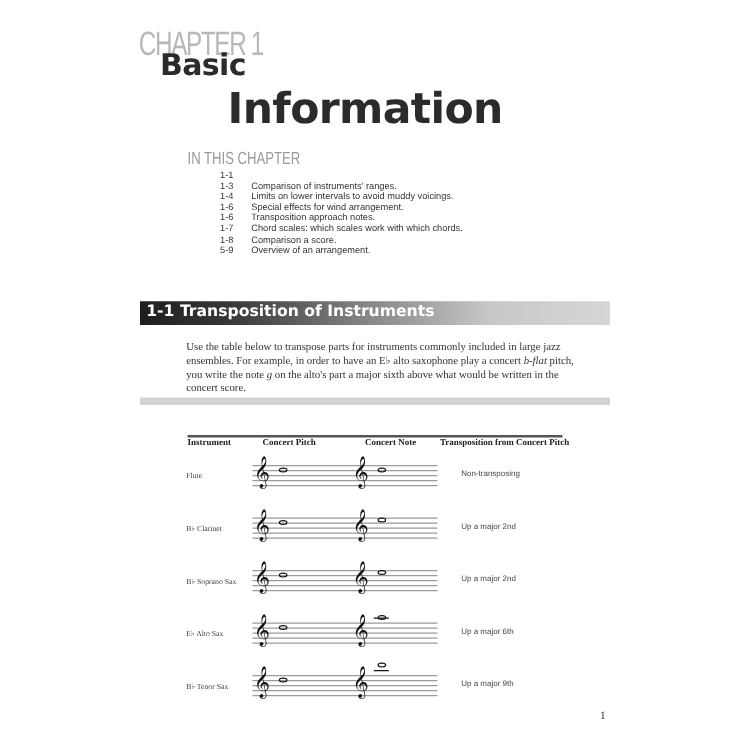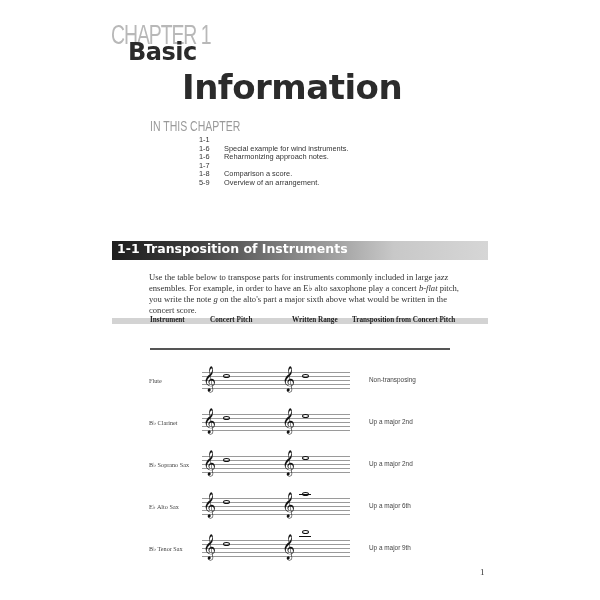--- a/index.html
+++ b/index.html
@@ -3,27 +3,27 @@
 <meta charset="utf-8">
 <style>
   html, body { margin:0; padding:0; background:#ffffff; }
   body { width:600px; height:600px; position:relative; overflow:hidden; font-family:"Liberation Serif", serif; color:#222; }
   .abs { position:absolute; }
   .chapter-label { left:111px; top:22px; font-family:"Liberation Sans", sans-serif; font-size:27px; color:#b8b8b8; letter-spacing:-1.5px; transform:scaleX(0.72); transform-origin:left top; line-height:1; font-weight:normal; }
   .title1 { left:128px; top:40px; font-family:"DejaVu Sans", sans-serif; font-weight:bold; font-size:24px; color:#2b2b2b; line-height:1; letter-spacing:-0.5px; }
   .title2 { left:182px; top:70px; font-family:"DejaVu Sans", sans-serif; font-weight:bold; font-size:34px; color:#2b2b2b; line-height:1; letter-spacing:-0.5px; }
   .in-this { left:150px; top:119px; font-family:"Liberation Sans", sans-serif; font-size:14px; color:#9a9a9a; transform:scaleX(0.75); transform-origin:left top; line-height:1; }
   .toc { left:176px; top:136px; font-family:"Liberation Sans", sans-serif; font-size:7.4px; color:#333; line-height:8.6px; }
-  .toc-row { display:flex;margin-left:23px; }
+  .toc-row { display:flex; }
   .toc-num { width:25px; }
   .sec-bar { left:112px; top:241px; width:376px; height:19px; background:linear-gradient(to right,#1e1e1e 0%,#3a3a3a 20%,#8a8a8a 50%,#c8c8c8 75%,#d6d6d6 100%); }
   .sec-title { left:117px; top:243px; font-family:"DejaVu Sans", sans-serif; font-weight:bold; font-size:12.5px; color:#ffffff; line-height:1; }
   .body-text { left:149px; top:272px; width:320px; font-size:8.6px; line-height:11px; color:#333; }
   .rule-bar { left:112px; top:318px; width:376px; height:6px; background:#d3d3d3; }
-  .th { top:316px; font-weight:bold; font-size:7.2px; color:#222; }
+  .th { top:350px; font-weight:bold; font-size:7.2px; color:#222; }
   .th-rule { left:150px; top:348px; width:300px; height:2px; background:#555; }
   .inst { left:149px; font-size:6.2px; color:#444; }
   .trans { left:369px; font-family:"Liberation Sans", sans-serif; font-size:6.4px; color:#444; }
   .staff { width:148px; height:17px; }
   .staff .line { position:absolute; left:0; width:100%; height:1px; background:#9a9a9a; }
   .clef { position:absolute; font-family:"DejaVu Sans", sans-serif; font-size:22px; line-height:1; color:#111; }
   .note { position:absolute; width:7px; height:4px; border:1.4px solid #111; border-radius:50%; box-sizing:border-box; }
   .ledger { position:absolute; width:12px; height:1px; background:#111; }
   .page-num { left:480px; top:567px; font-size:9px; color:#333; }
 </style>
@@ -33,50 +33,59 @@
 <div class="abs chapter-label">CHAPTER 1</div>
 <div class="abs title1">Basic</div>
 <div class="abs title2">Information</div>
 
 <div class="abs in-this">IN THIS CHAPTER</div>
 <div class="abs toc">
   <div class="toc-row">
       <span class="toc-num">1-1</span>
     </div>
   <div class="toc-row">
-      <span class="toc-num">1-6</span>
-      <span>Special example for wind instruments.</span>
+      <span class="toc-num">1-3</span>
+      <span>Comparison of instruments' ranges.</span>
+    </div>
+  <div class="toc-row">
+      <span class="toc-num">1-4</span>
+      <span>Limits on lower intervals to avoid muddy voicings.</span>
     </div>
   <div class="toc-row">
       <span class="toc-num">1-6</span>
-      <span>Reharmonizing approach notes.</span>
+      <span>Special effects for wind arrangement.</span>
+    </div>
+  <div class="toc-row">
+      <span class="toc-num">1-6</span>
+      <span>Transposition approach notes.</span>
     </div>
   <div class="toc-row">
       <span class="toc-num">1-7</span>
+      <span>Chord scales: which scales work with which chords.</span>
     </div>
   <div class="toc-row">
       <span class="toc-num">1-8</span>
       <span>Comparison a score.</span>
     </div>
   <div class="toc-row">
       <span class="toc-num">5-9</span>
       <span>Overview of an arrangement.</span>
     </div>
 </div>
 
 <div class="abs sec-bar"></div>
 <div class="abs sec-title">1-1 Transposition of Instruments</div>
 
 <div class="abs body-text"><span>Use the table below to transpose parts for instruments commonly included in large jazz ensembles. For example, in order to have an E♭ alto saxophone play a concert </span><i>b-flat</i><span> pitch, you write the note </span><i>g</i><span> on the alto's part a major sixth above what would be written in the concert score.</span></div>
 
 <div class="abs rule-bar"></div>
 
 <div class="abs th" style="left:150px">Instrument</div>
 <div class="abs th" style="left:210px">Concert Pitch</div>
-<div class="abs th" style="left:292px">Written Range</div>
+<div class="abs th" style="left:292px">Concert Note</div>
 <div class="abs th" style="left:352px">Transposition from Concert Pitch</div>
 <div class="abs th-rule"></div>
 
 <div class="abs inst" style="top:377px">Flute</div>
 <div class="abs staff" style="left:202px;top:372px">
   <div class="line" style="top:0"></div>
     <div class="line" style="top:4px"></div>
     <div class="line" style="top:8px"></div>
     <div class="line" style="top:12px"></div>
     <div class="line" style="top:16px"></div>

